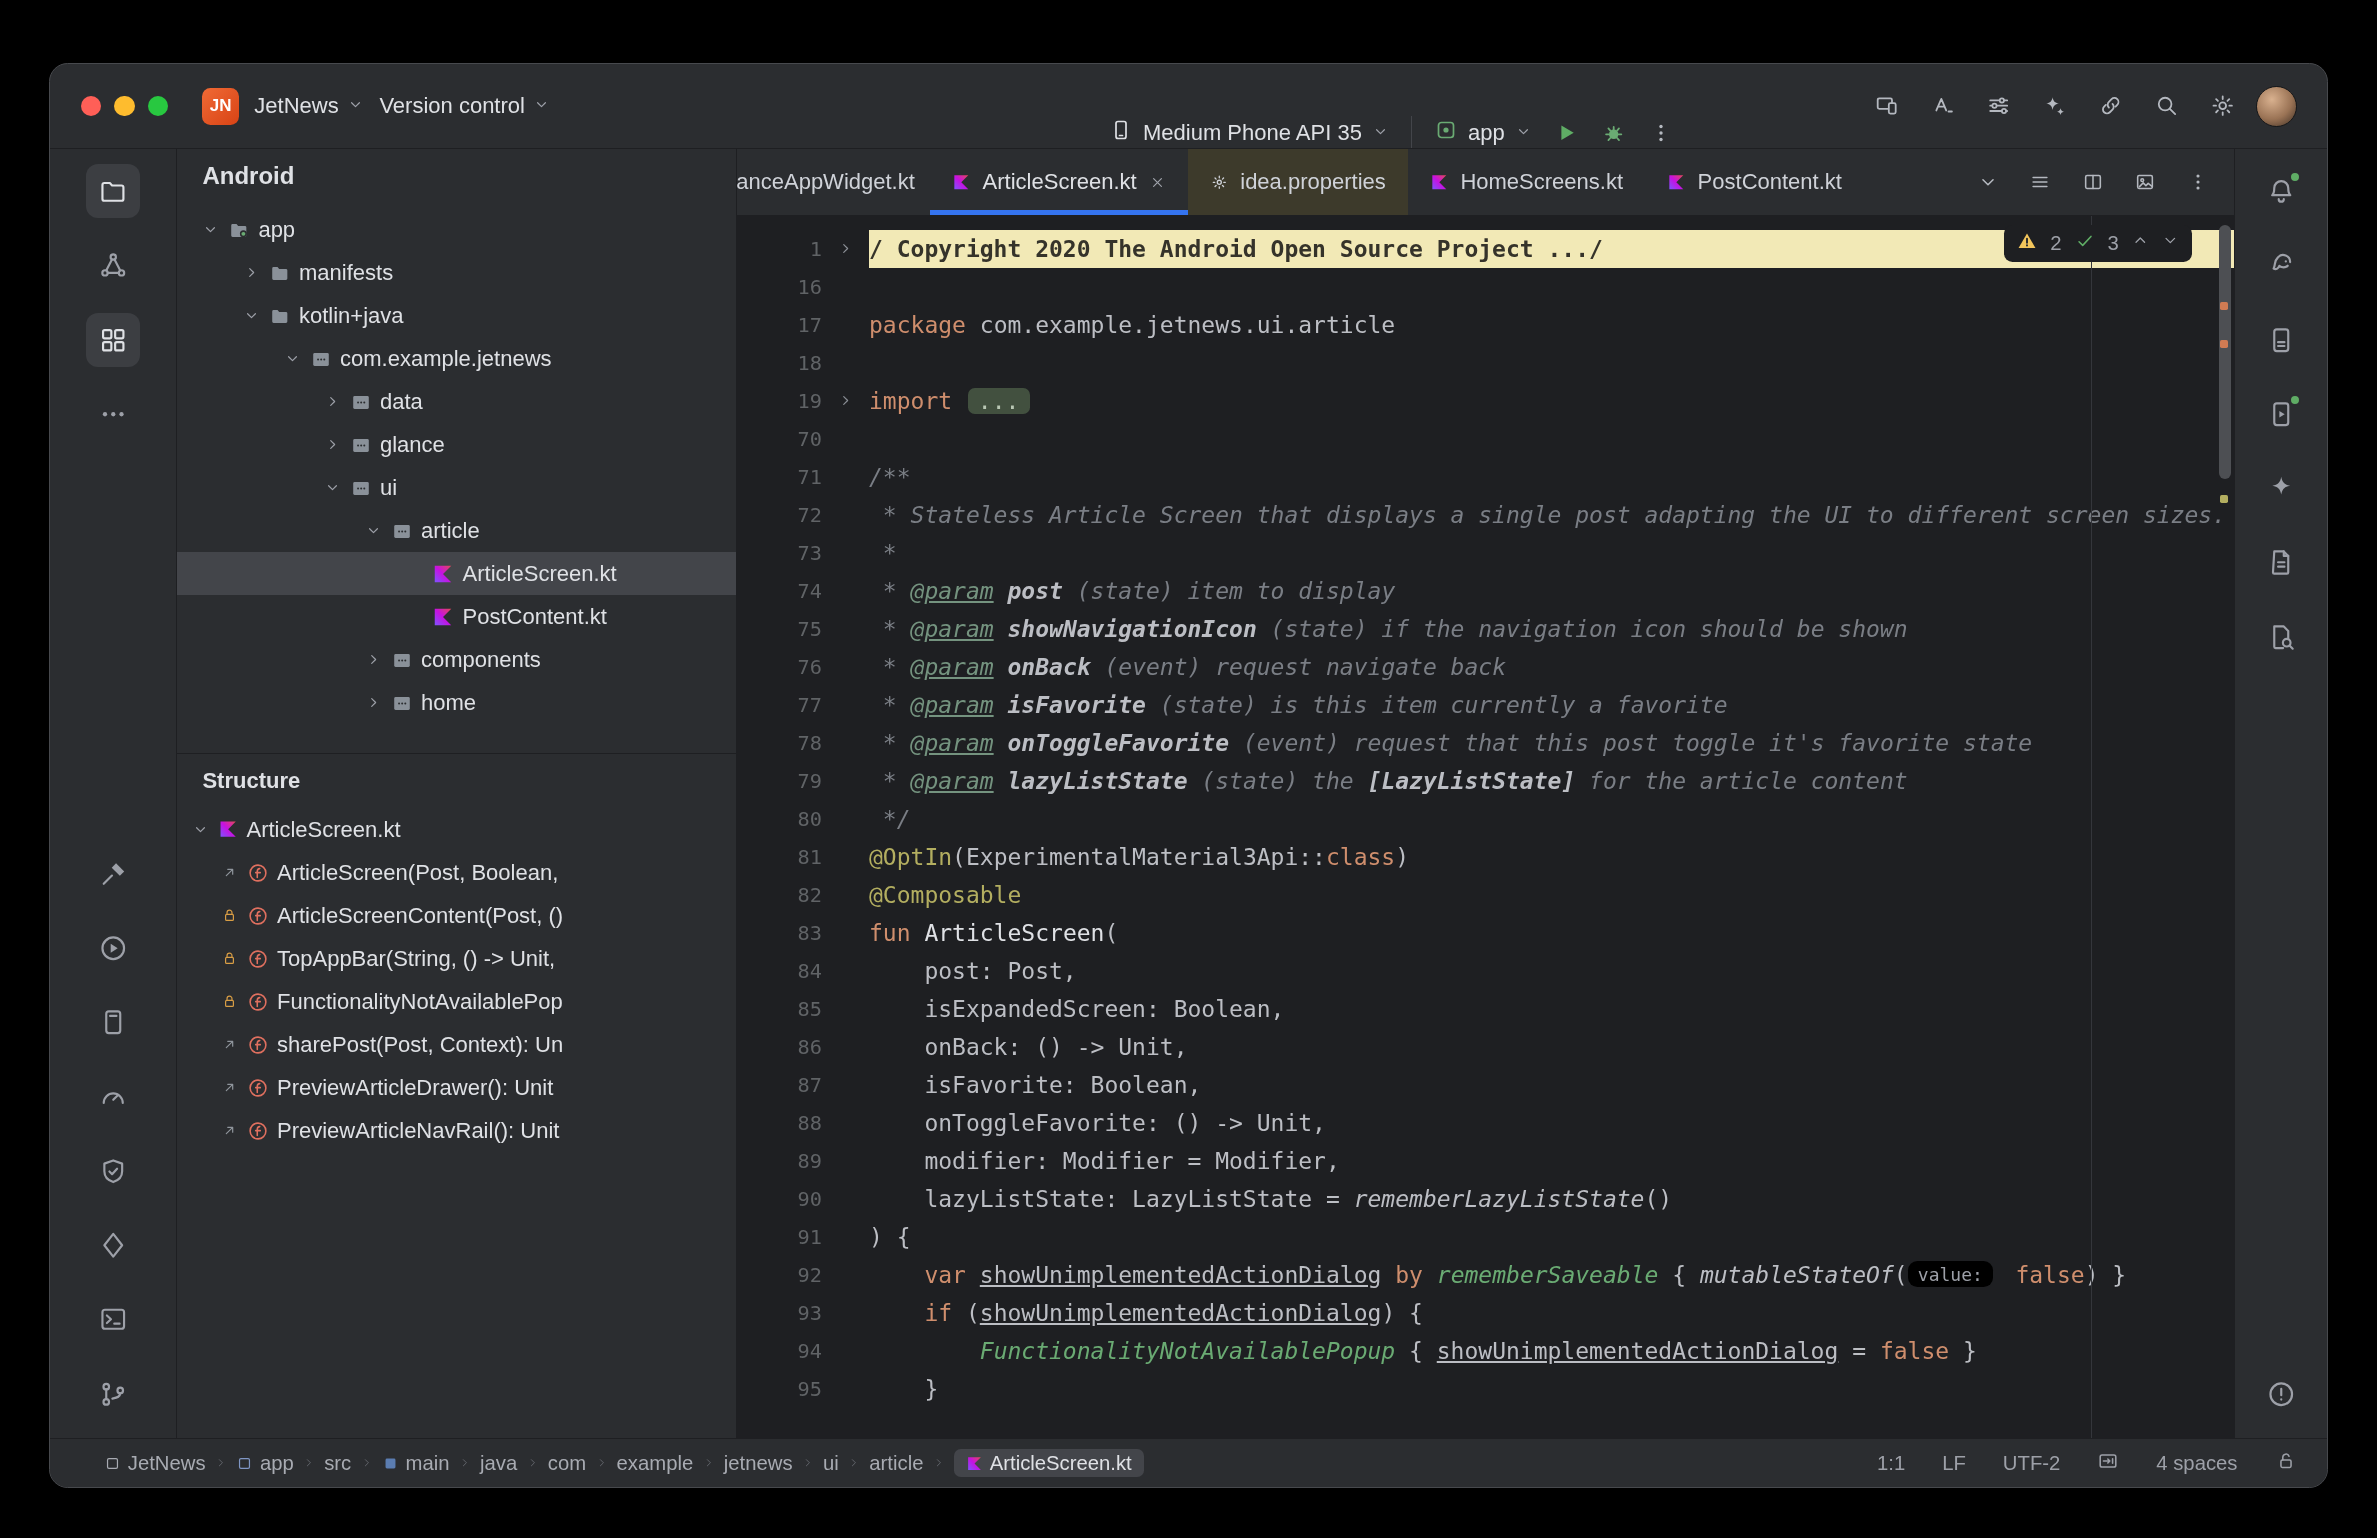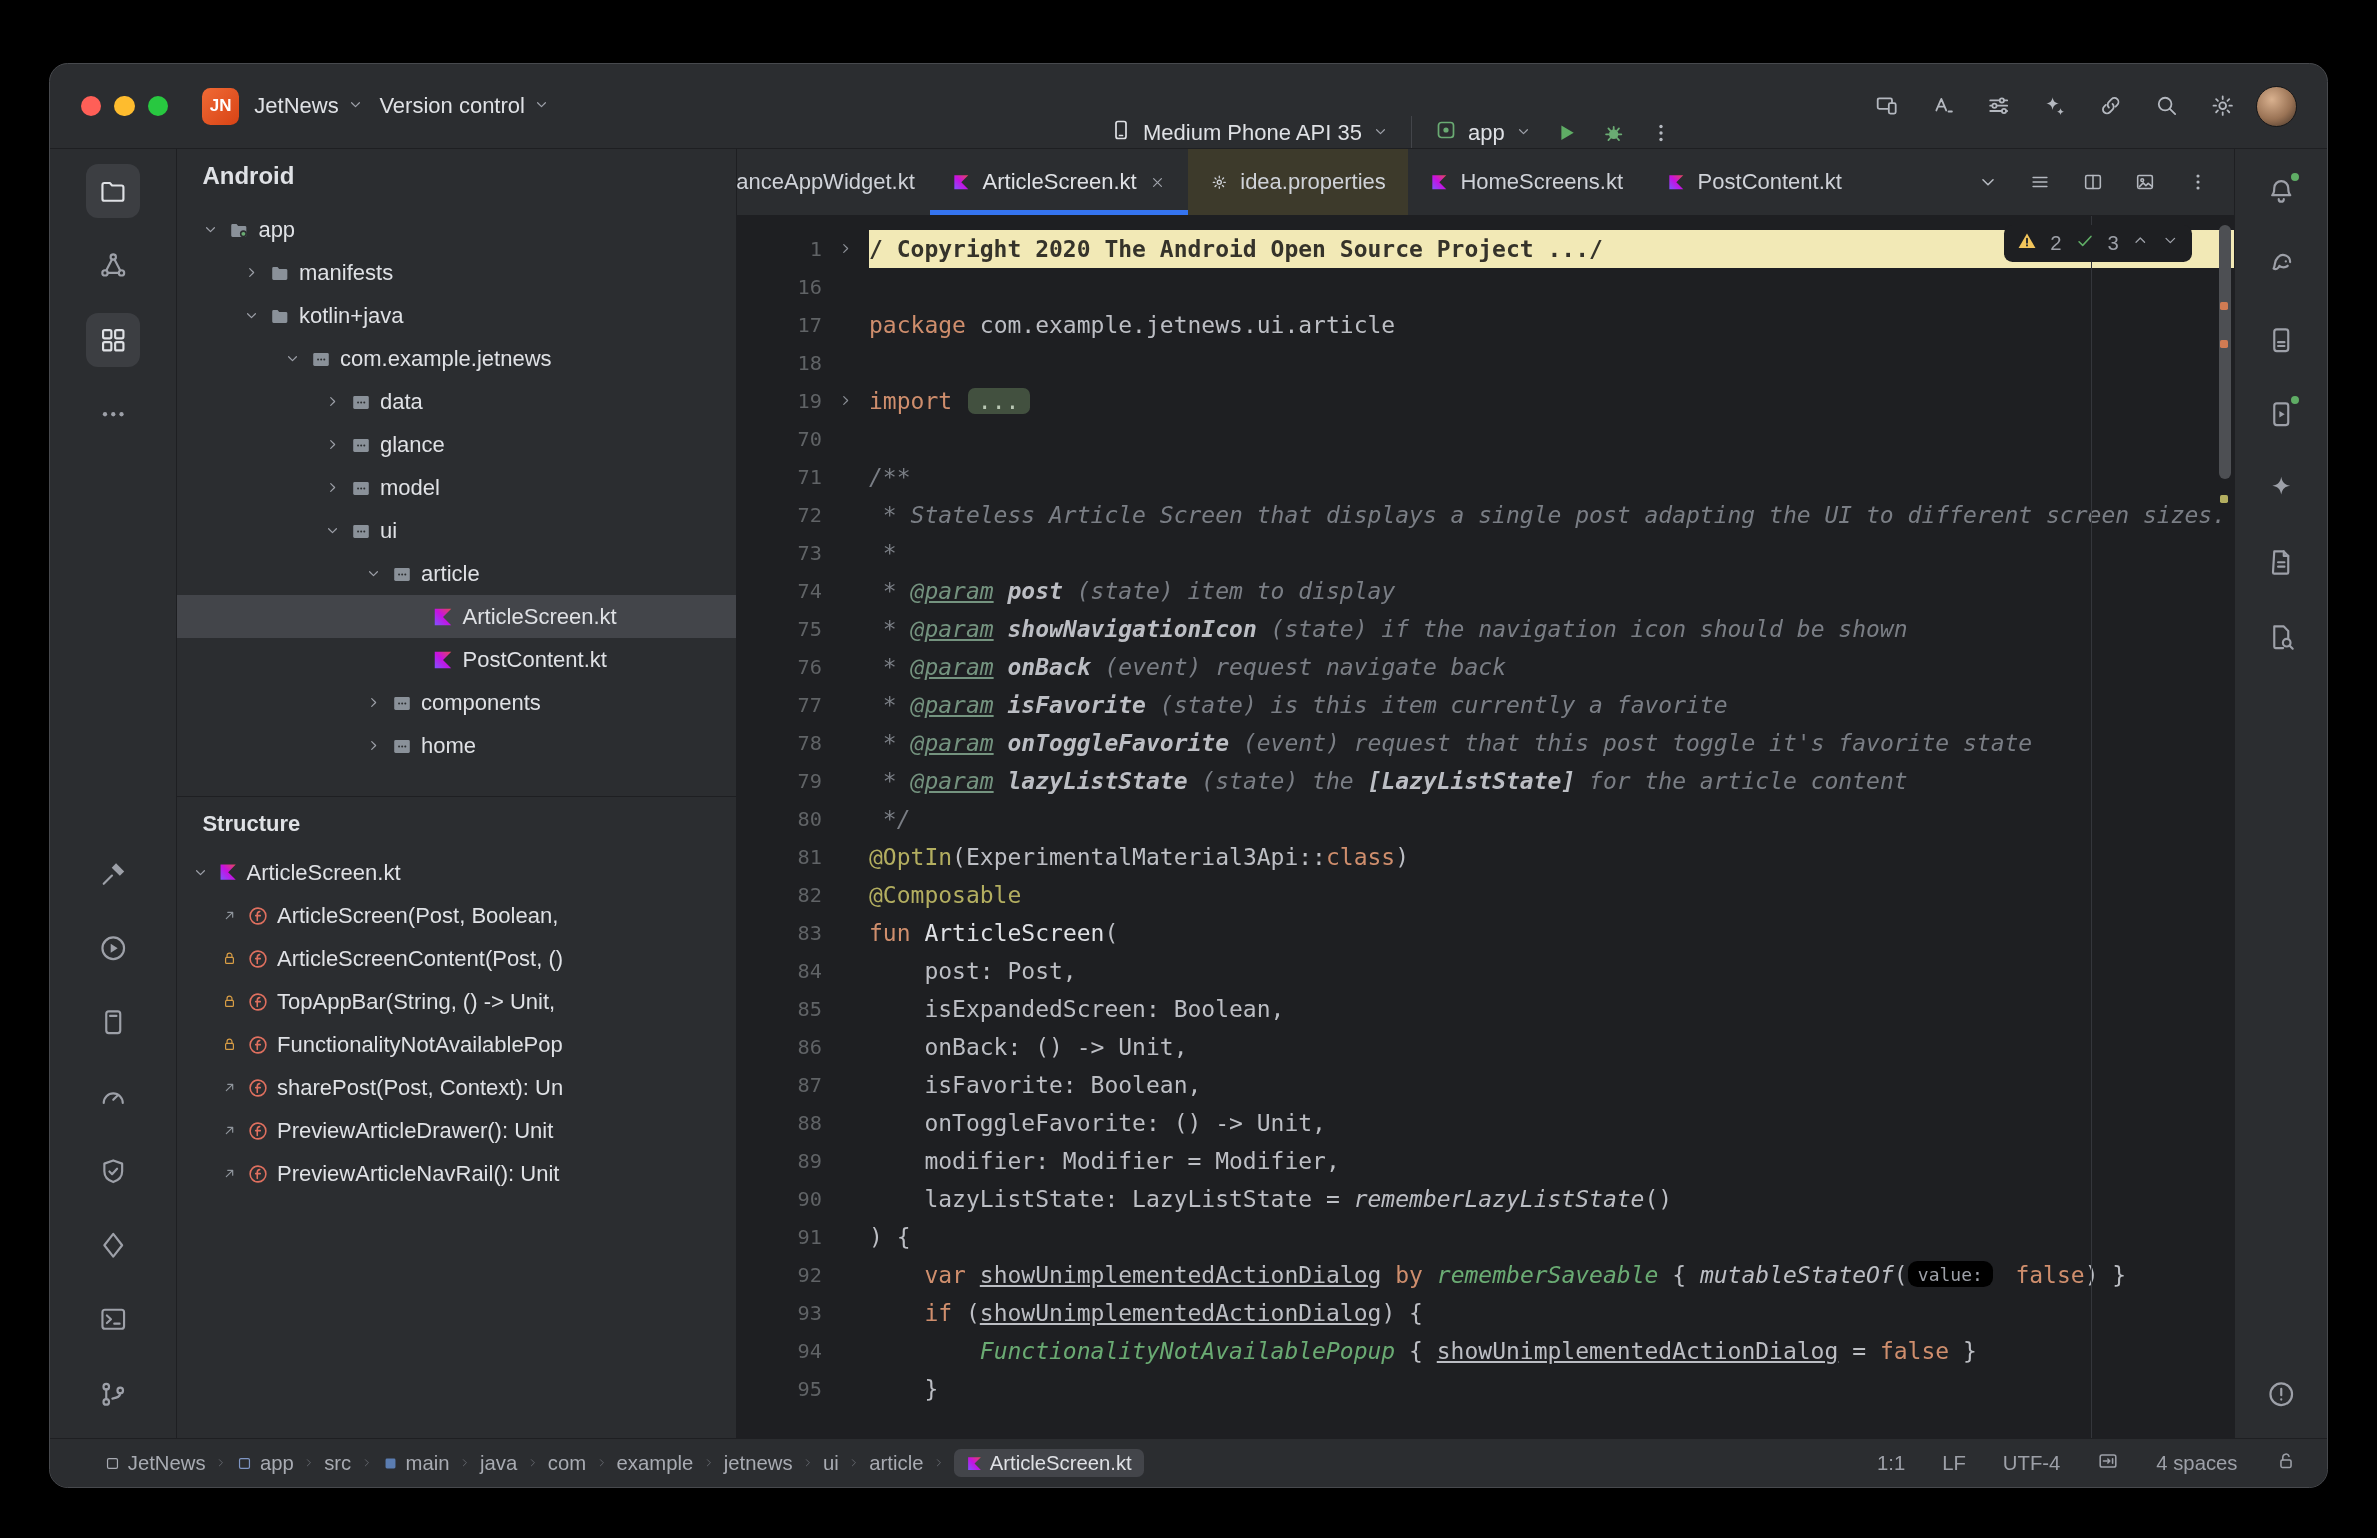--- a/index.html
+++ b/index.html
@@ -466,38 +466,20 @@
                   <circle cx="12.2" cy="12.5" r="1.1"></circle>
                   <circle cx="15.6" cy="12.5" r="1.1"></circle>
                 </g>
               </svg>
             </span>
             <span class="row-label">glance</span>
           </div>
           <div class="row" style="padding-left: 147px;">
             <span class="ic ic20 chev">
               <svg viewBox="0 0 24 24">
-                <path d="m9.5 6.5 5.5 5.5-5.5 5.5"></path>
-              </svg>
-            </span>
-            <span class="ic ic26">
-              <svg viewBox="0 0 24 24">
-                <rect x="3.5" y="5.5" width="17" height="14" rx="1.5" fill="#8a9199" stroke="none"></rect>
-                <g fill="#2b2d30" stroke="none">
-                  <circle cx="8.8" cy="12.5" r="1.1"></circle>
-                  <circle cx="12.2" cy="12.5" r="1.1"></circle>
-                  <circle cx="15.6" cy="12.5" r="1.1"></circle>
-                </g>
-              </svg>
-            </span>
-            <span class="row-label">model</span>
-          </div>
-          <div class="row" style="padding-left: 147px;">
-            <span class="ic ic20 chev">
-              <svg viewBox="0 0 24 24">
                 <path d="m6.5 9.5 5.5 5.5 5.5-5.5"></path>
               </svg>
             </span>
             <span class="ic ic26">
               <svg viewBox="0 0 24 24">
                 <rect x="3.5" y="5.5" width="17" height="14" rx="1.5" fill="#8a9199" stroke="none"></rect>
                 <g fill="#2b2d30" stroke="none">
                   <circle cx="8.8" cy="12.5" r="1.1"></circle>
                   <circle cx="12.2" cy="12.5" r="1.1"></circle>
                   <circle cx="15.6" cy="12.5" r="1.1"></circle>
@@ -1166,21 +1148,21 @@
             <svg viewBox="0 0 24 24">
               <path d="M3 3h18l-9 9 9 9H3z" fill="url(#kgrad)" stroke="none"></path>
             </svg>
           </span>
           <span class="crumb-label">ArticleScreen.kt</span>
         </span>
       </div>
     <div class="status-right">
       <span>1:1</span>
       <span>LF</span>
-      <span>UTF-4</span>
+      <span>UTF-2</span>
       <span id="tabsize-ic"><span class="ic ic26">
             <svg viewBox="0 0 24 24">
               <rect x="3.5" y="5.5" width="17" height="13" rx="2"></rect>
               <path d="M7 12h7m0 0-2.2-2.2M14 12l-2.2 2.2M17 9.5v5"></path>
             </svg>
           </span></span>
       <span>4 spaces</span>
       <span id="lock-ic"><span class="ic ic26">
             <svg viewBox="0 0 24 24">
               <rect x="6.5" y="11" width="11" height="8" rx="1.5"></rect>

